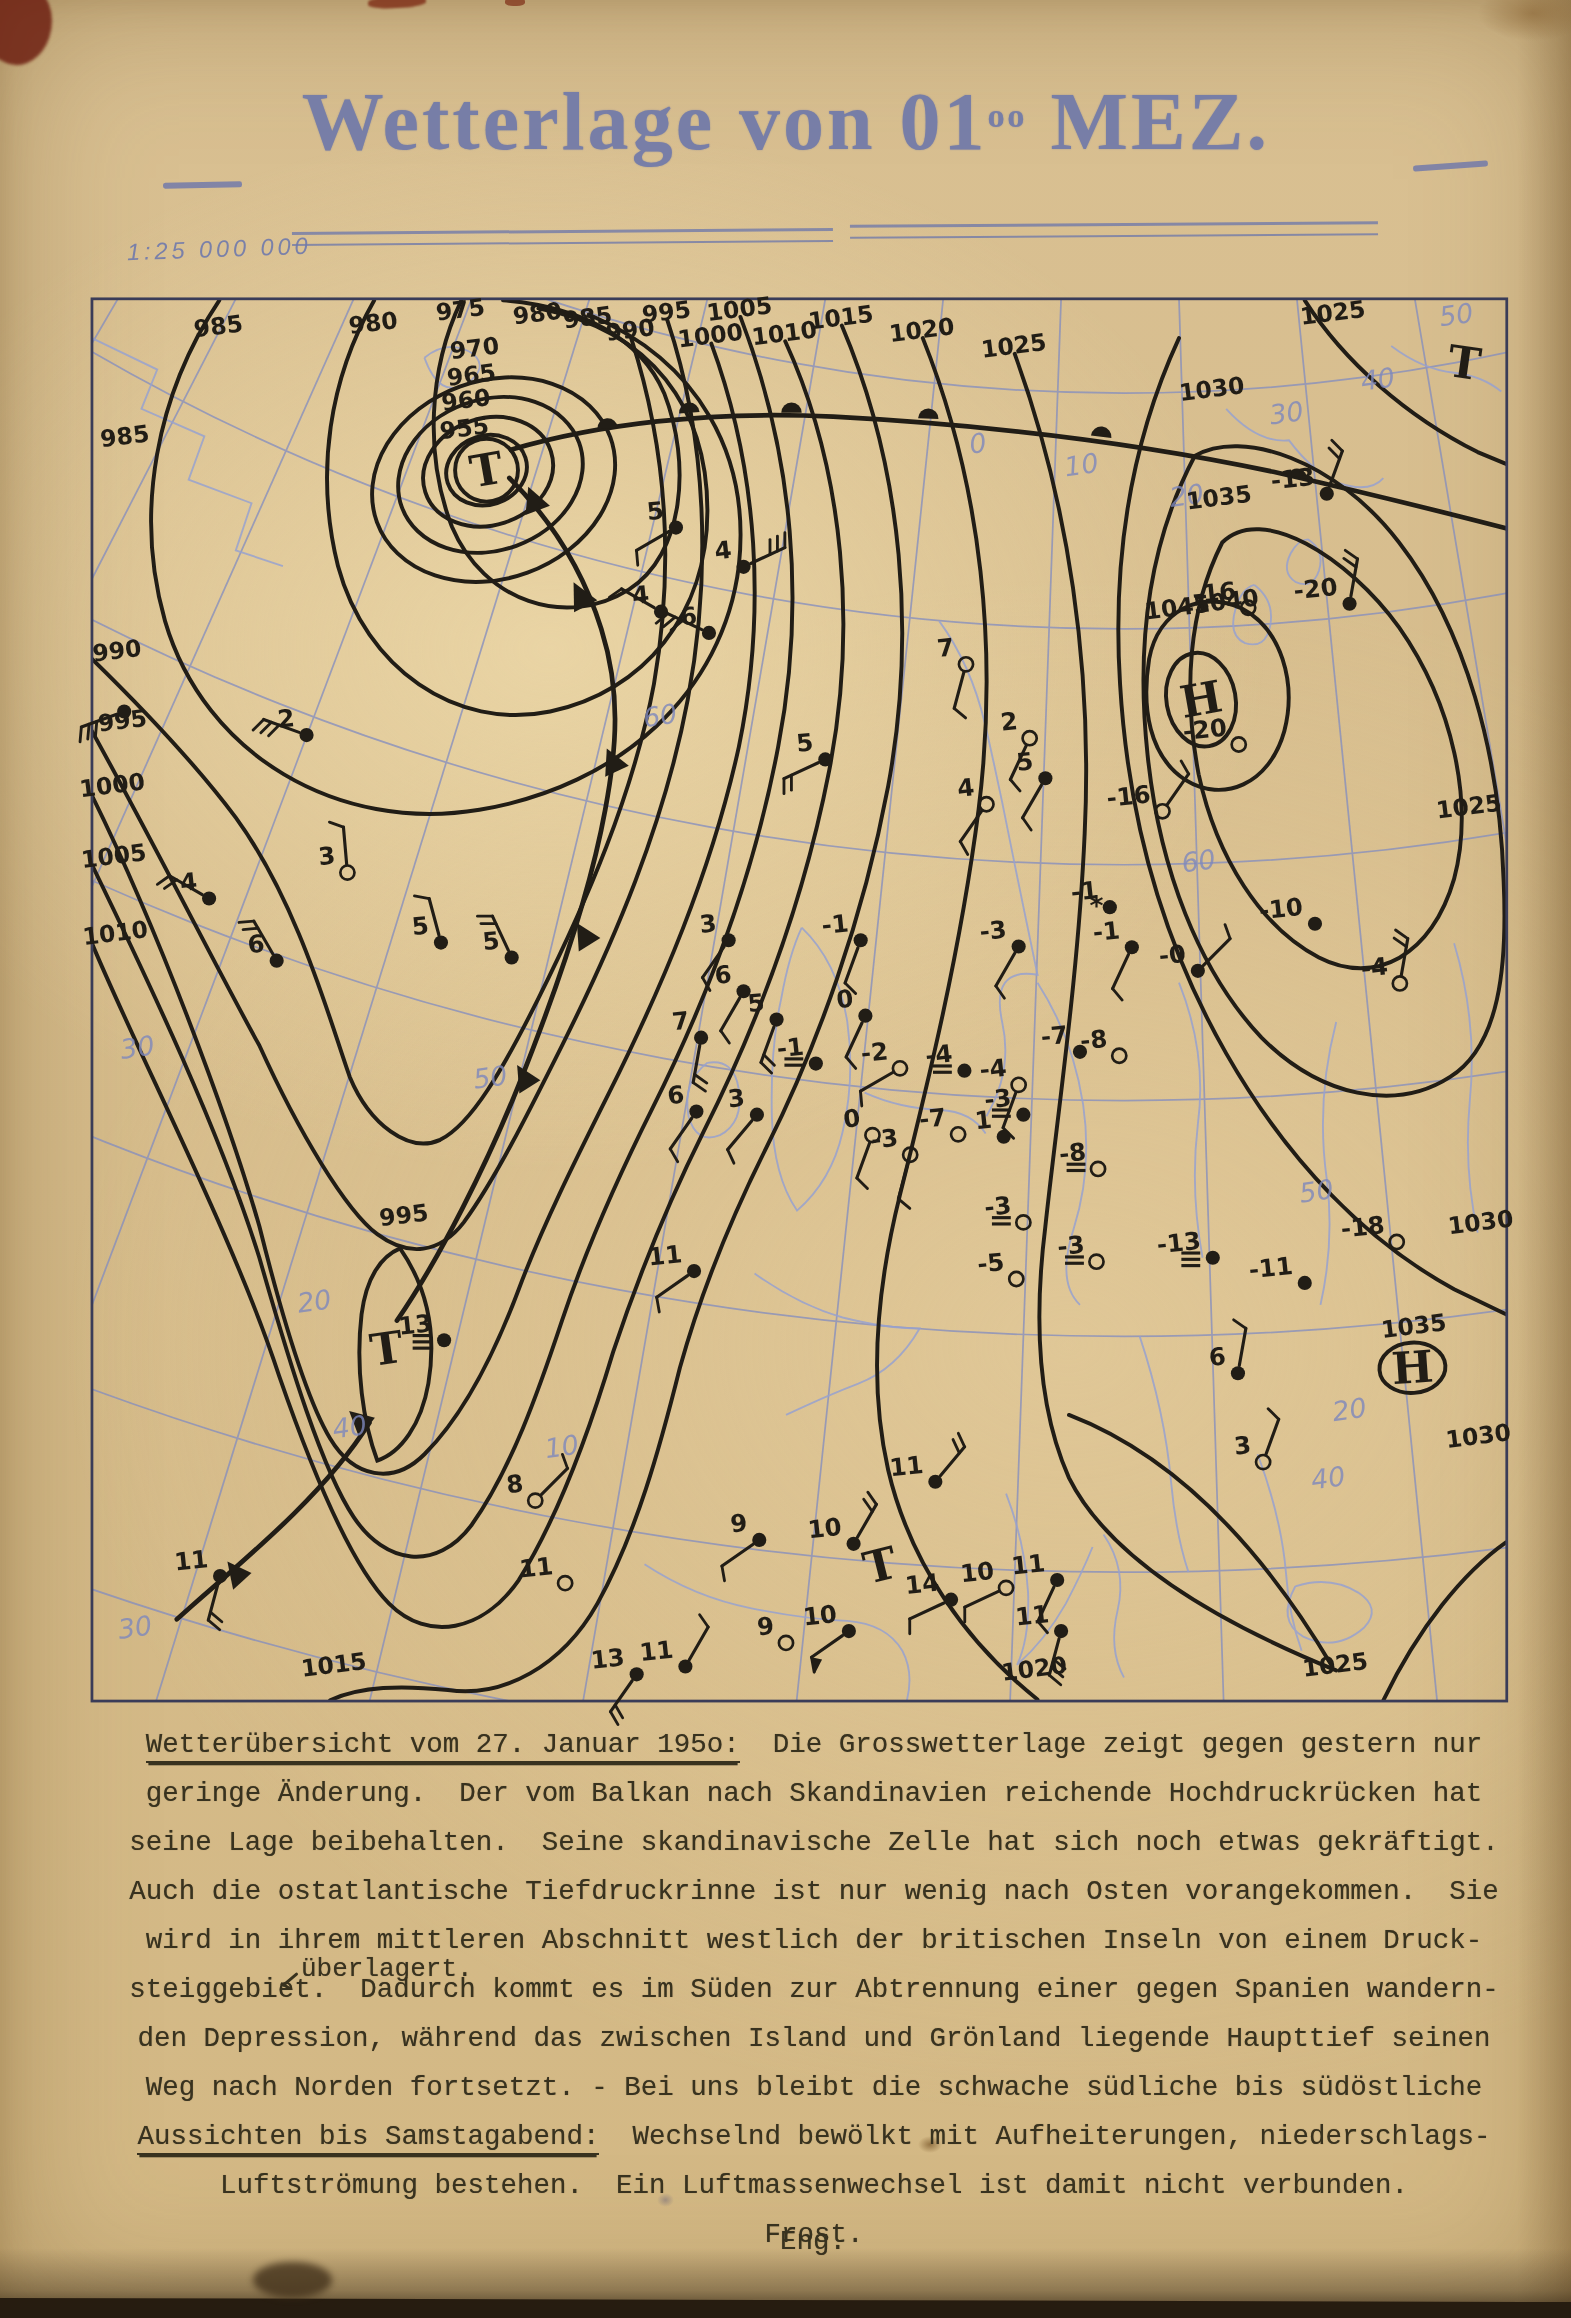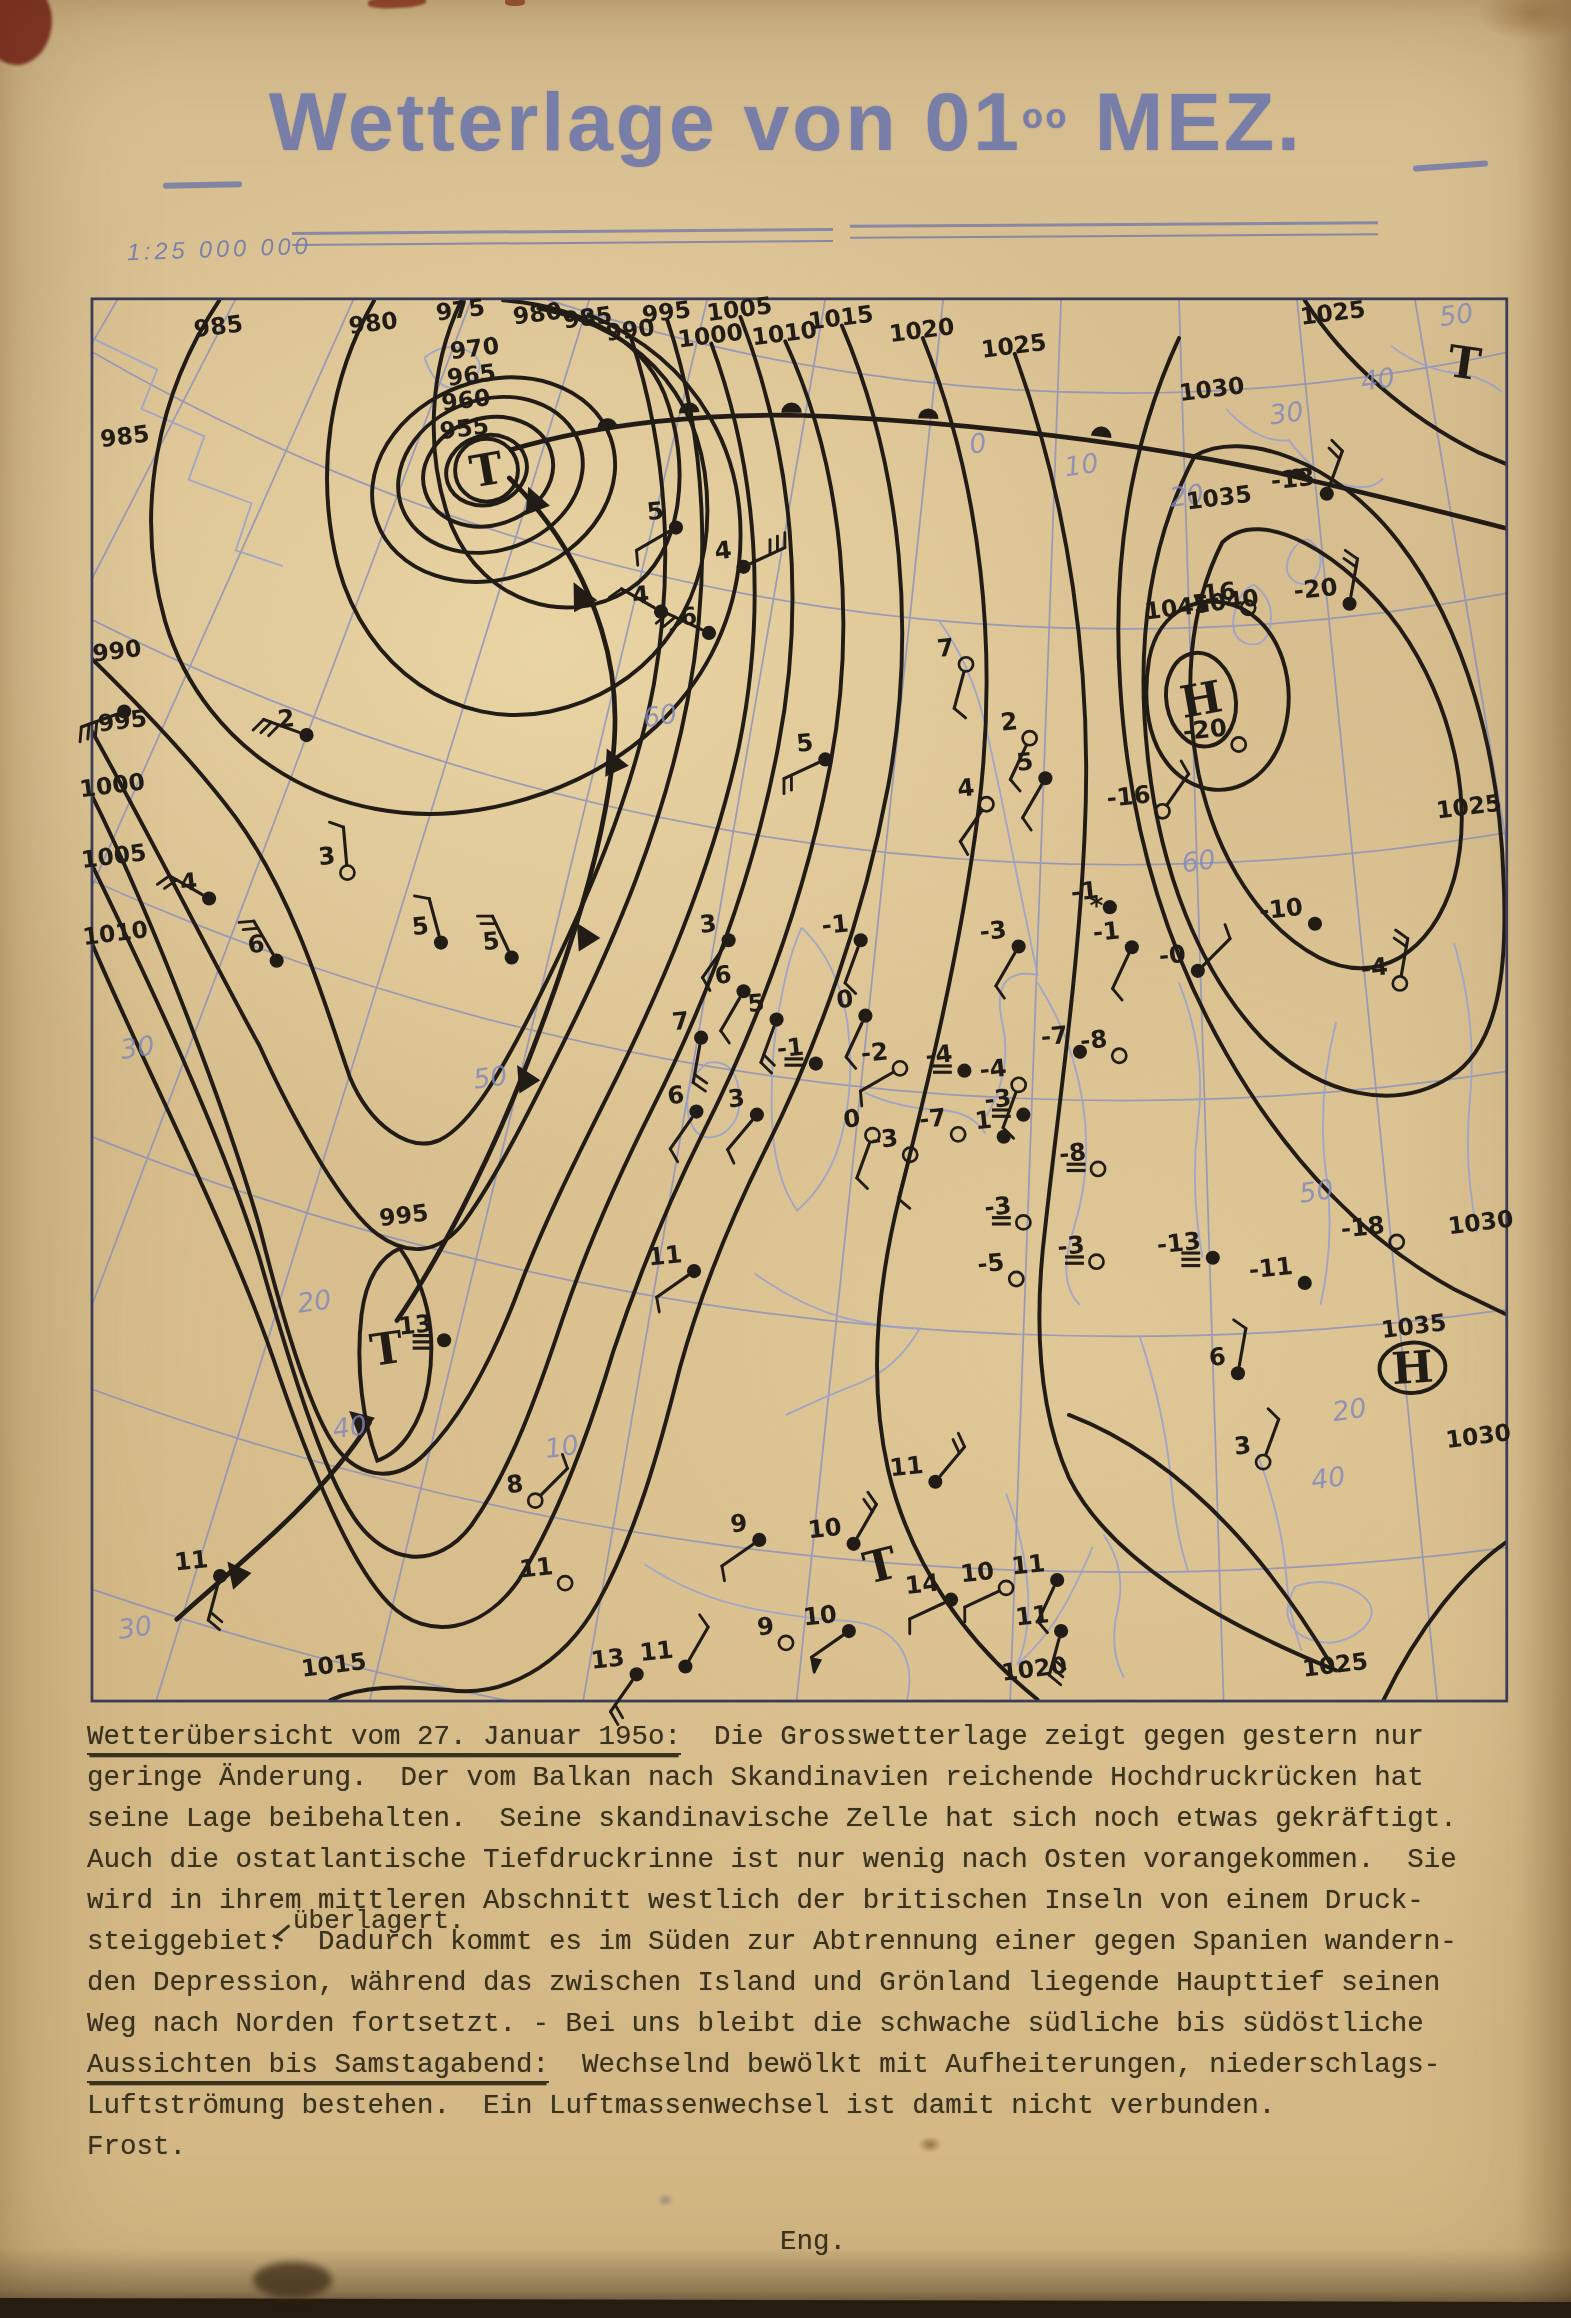--- a/index.html
+++ b/index.html
@@ -20,38 +20,38 @@
   .stain{position:absolute;pointer-events:none;}
   .s1{left:-14px;top:-17.3px;width:66px;height:82px;background:#6e2012;border-radius:45% 60% 50% 55%;transform:rotate(18deg);filter:blur(1.6px);opacity:.85;}
   .s2{left:368px;top:-3.9px;width:58px;height:11.8px;background:#7e2c16;border-radius:40%;transform:rotate(-3deg);filter:blur(0.8px);opacity:.8;}
   .s3{left:505px;top:-1.6px;width:20.4px;height:7.9px;background:#7e2c16;border-radius:40%;opacity:.7;}
   .s4{left:1478px;top:-14px;width:110px;height:55px;background:radial-gradient(closest-side, rgba(134,96,48,.55), rgba(134,96,48,0));}
   .s5{left:253px;top:2262px;width:79px;height:36px;background:#3d2c17;border-radius:50%;filter:blur(3.9px);opacity:.75;}
   .s6{left:918px;top:2136px;width:23.6px;height:17.3px;background:radial-gradient(closest-side, rgba(128,94,48,.75), rgba(128,94,48,0));}
   .s7{left:657px;top:2193px;width:17.3px;height:14px;background:radial-gradient(closest-side, rgba(110,100,120,.5), rgba(110,100,120,0));}
 
   .title-wrap{position:absolute;left:0;top:75px;width:1572px;text-align:center;color:#6b76ab;}
-  .title{font-family:Liberation Sans, sans-serif;font-weight:bold;font-size:82px;letter-spacing:3.1px;
+  .title{font-family:Liberation Serif, serif;font-weight:bold;font-size:82px;letter-spacing:3.1px;
          opacity:.88;text-shadow:0 0 1.6px rgba(92,104,160,.6);}
   .title sup{font-size:.42em;letter-spacing:2.4px;vertical-align:22px;}
   .tdash{position:absolute;height:6.3px;background:#6b76ab;opacity:.8;border-radius:2.4px;}
   .tdash.l{left:163px;top:182px;width:79px;transform:rotate(-1deg);}
   .tdash.r{left:1413px;top:163px;width:75px;transform:rotate(-4deg);}
   .tunder{position:absolute;height:9.4px;border-top:3.1px solid #6b76ab;border-bottom:2.4px solid #6b76ab;opacity:.75;}
   .tu1{left:292px;top:230px;width:541px;transform:rotate(-.4deg);}
   .tu2{left:850px;top:223px;width:528px;transform:rotate(-.4deg);}
   .scale-label{position:absolute;left:127px;top:236px;font-size:23.6px;font-style:italic;
          color:#707aac;letter-spacing:3.9px;transform:rotate(-2deg);opacity:.9;}
 
   svg.map{position:absolute;left:0;top:0;}
 
   .report{position:absolute;left:79px;top:1712px;width:1470px;
           font-family:"Liberation Mono",monospace;font-size:27.5px;line-height:33px;
           color:#38321f;text-shadow:0 0 0.8px rgba(56,50,31,.55);}
-  .report p{margin:8px;position:relative;white-space:pre;}
+  .report p{margin:16px;position:relative;white-space:pre;text-align:center;}
   .u{border-bottom:2.4px solid #38321f;box-shadow:0 4.7px 0 -2.4px #38321f;padding-bottom:0.8px;}
   .insert{position:absolute;left:206px;top:-20.4px;font-size:26px;}
   .caret{position:absolute;left:185px;top:4.7px;width:20.4px;height:3.1px;background:#38321f;transform:rotate(-40deg);border-radius:1.6px;}
   .caret:after{content:"";position:absolute;left:-3.1px;top:1.6px;width:11px;height:3.1px;background:#38321f;transform:rotate(70deg);}
   .sig{position:absolute;left:780px;top:2226px;font-family:Liberation Mono, monospace;
        font-size:27.5px;color:#38321f;text-shadow:0 0 0.8px rgba(56,50,31,.55);}
 </style>
 </head>
 <body>
 

